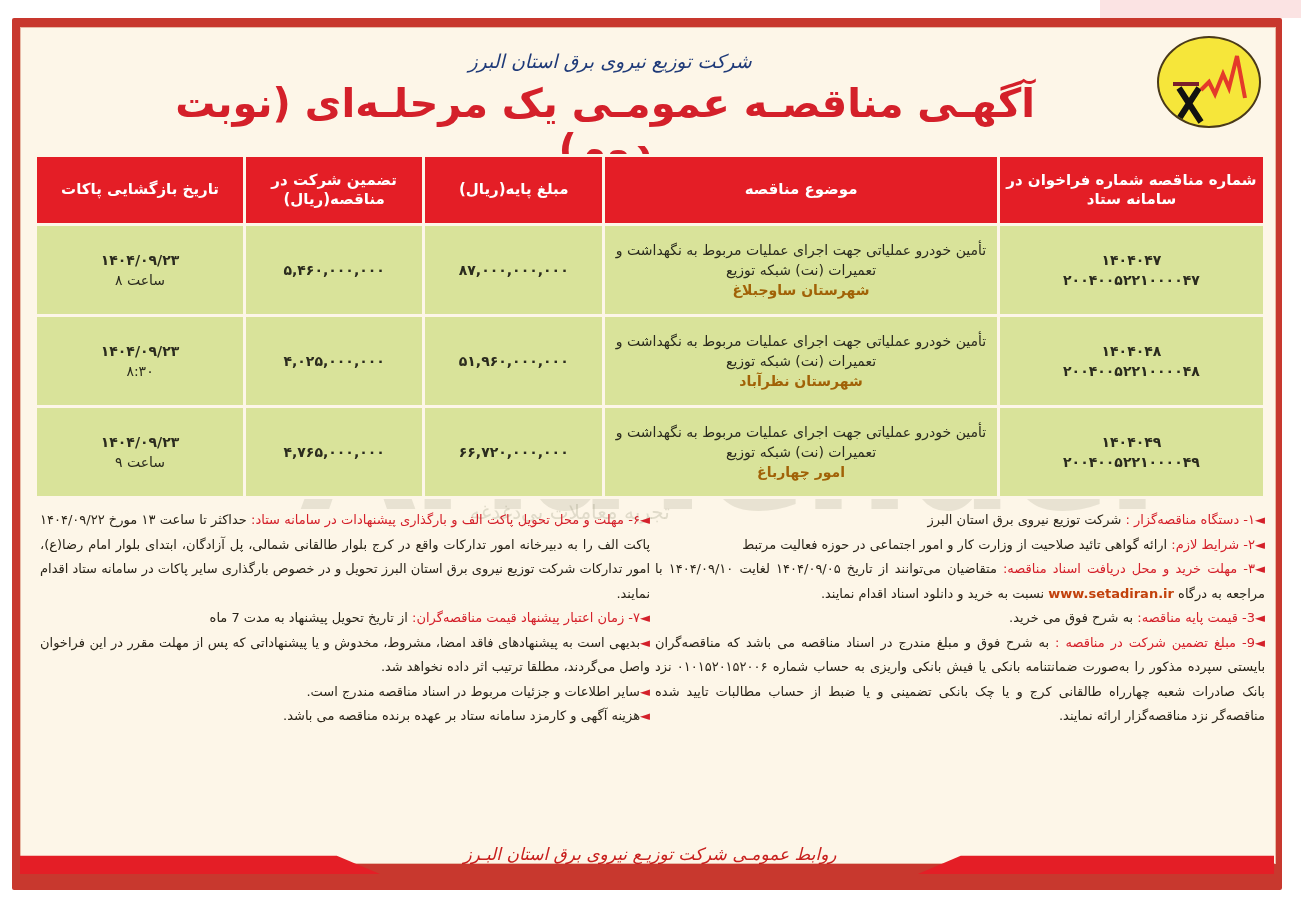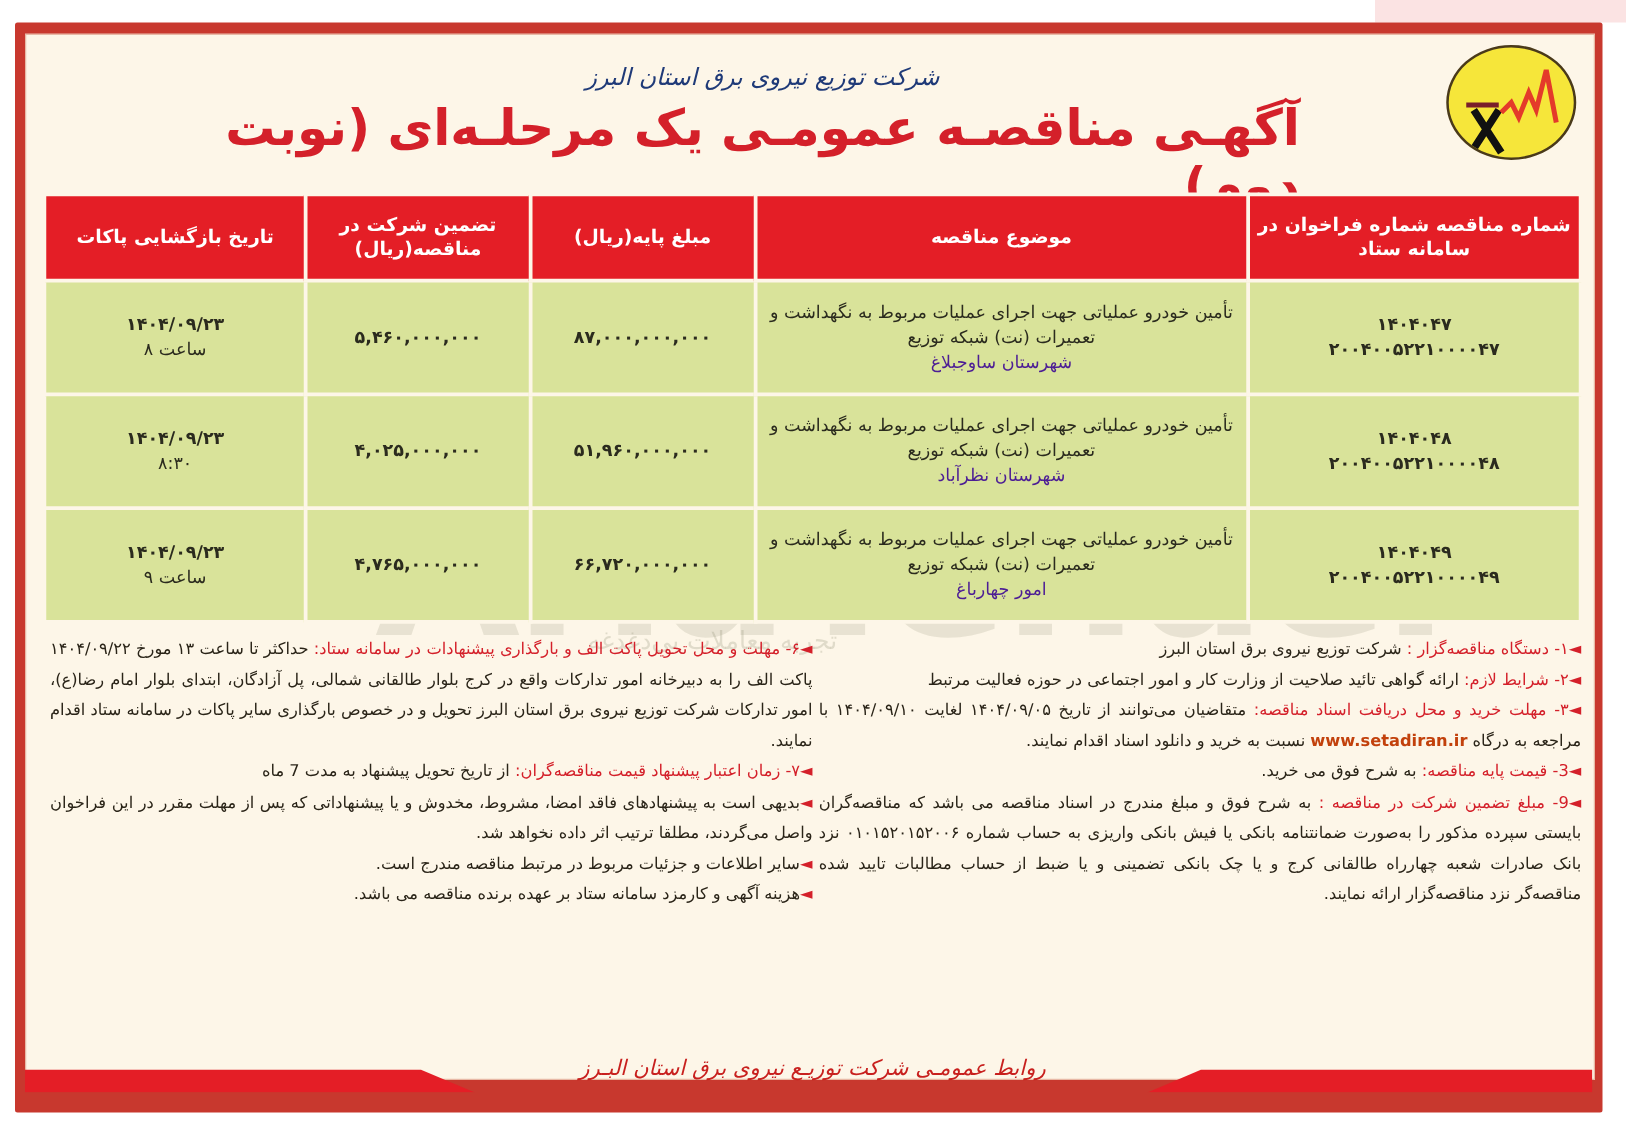--- a/index.html
+++ b/index.html
@@ -2,25 +2,25 @@
 <html><head>
 <meta charset="utf-8">
 <style>
   html,body{margin:0;padding:0;background:#ffffff;}
   body{width:1301px;height:912px;position:relative;overflow:hidden;font-family:"DejaVu Sans",sans-serif;}
   .topfade{position:absolute;left:1100px;top:0;width:201px;height:18px;background:#fbe3e3;}
   .frame{position:absolute;left:12px;top:18px;width:1270px;height:872px;background:#c8382e;border-radius:2px;}
   .inner{position:absolute;left:20px;top:27px;width:1254px;height:835px;background:#fdf6e8;border:1px solid #e8b9a6;}
   .logo{position:absolute;left:1157px;top:36px;width:100px;height:88px;border-radius:50%;background:#f6e63a;border:2px solid #4a3a1a;overflow:hidden;}
   .header-company{position:absolute;left:330px;top:50px;width:560px;text-align:center;font-family:"DejaVu Serif",serif;font-style:italic;font-size:19px;color:#1f3a78;}
-  .header-title{position:absolute;left:170px;top:80px;width:870px;text-align:right;font-family:"DejaVu Sans",sans-serif;font-weight:bold;font-size:40px;color:#d4202a;letter-spacing:-1px;}
+  .header-title{position:absolute;left:170px;top:80px;width:870px;text-align:center;font-family:"DejaVu Sans",sans-serif;font-weight:bold;font-size:40px;color:#d4202a;letter-spacing:-1px;}
   table.tender{position:absolute;left:34px;top:154px;width:1232px;border-collapse:collapse;direction:rtl;}
   table.tender th{background:#e41e26;color:#fff;font-weight:bold;font-size:15px;height:62px;border:3px solid #fdf6e8;padding:2px 6px;line-height:1.3;}
   table.tender td{background:#d9e39a;color:#2b2b1e;font-size:14px;height:84px;border:3px solid #fdf6e8;text-align:center;padding:2px 8px;line-height:1.45;}
-  .city{color:#4c1d95;font-weight:normal;}
+  .city{color:#a16207;font-weight:bold;}
   .num{font-weight:bold;letter-spacing:1px;}
   .col1{width:262px}.col2{width:410px}.col3{width:170px}.col4{width:170px}.col5{width:205px}
   .notes{position:absolute;top:508px;direction:rtl;font-size:13px;line-height:24.5px;color:#2a2418;text-align:justify;}
   .notes.right{left:655px;width:610px;}
   .notes.left{left:40px;width:610px;}
   .notes p{margin:0;}
   .lbl{color:#d4202a;font-weight:normal;}
   .arrow{color:#d4202a;font-weight:bold;}
   .link{color:#c2410c;font-weight:bold;direction:ltr;unicode-bidi:embed;}
   .footer-band-left{position:absolute;left:20px;top:848px;width:360px;height:26px;background:#e41e26;clip-path:polygon(0 30%,88% 30%,100% 100%,0 100%);}
@@ -119,19 +119,19 @@
   <p><span class="arrow">◄</span><span class="lbl">۲- شرایط لازم:</span><span> ارائه گواهی تائید صلاحیت از وزارت کار و امور اجتماعی در حوزه فعالیت مرتبط</span></p>
   <p><span class="arrow">◄</span><span class="lbl">۳- مهلت خرید و محل دریافت اسناد مناقصه:</span><span> متقاضیان می‌توانند از تاریخ ۱۴۰۴/۰۹/۰۵ لغایت ۱۴۰۴/۰۹/۱۰ با مراجعه به درگاه </span><span class="link">www.setadiran.ir</span><span> نسبت به خرید و دانلود اسناد اقدام نمایند.</span></p>
   <p><span class="arrow">◄</span><span class="lbl">3- قیمت پایه مناقصه:</span><span> به شرح فوق می خرید.</span></p>
   <p><span class="arrow">◄</span><span class="lbl">9- مبلغ تضمین شرکت در مناقصه :</span><span> به شرح فوق و مبلغ مندرج در اسناد مناقصه می باشد که مناقصه‌گران بایستی سپرده مذکور را به‌صورت ضمانتنامه بانکی یا فیش بانکی واریزی به حساب شماره ۰۱۰۱۵۲۰۱۵۲۰۰۶ نزد بانک صادرات شعبه چهارراه طالقانی کرج و یا چک بانکی تضمینی و یا ضبط از حساب مطالبات تایید شده مناقصه‌گر نزد مناقصه‌گزار ارائه نمایند.</span></p>
 </div>
 
 <div class="notes left">
   <p><span class="arrow">◄</span><span class="lbl">۶- مهلت و محل تحویل پاکت الف و بارگذاری پیشنهادات در سامانه ستاد:</span><span> حداکثر تا ساعت ۱۳ مورخ ۱۴۰۴/۰۹/۲۲ پاکت الف را به دبیرخانه امور تدارکات واقع در کرج بلوار طالقانی شمالی، پل آزادگان، ابتدای بلوار امام رضا(ع)، امور تدارکات شرکت توزیع نیروی برق استان البرز تحویل و در خصوص بارگذاری سایر پاکات در سامانه ستاد اقدام نمایند.</span></p>
   <p><span class="arrow">◄</span><span class="lbl">۷- زمان اعتبار پیشنهاد قیمت مناقصه‌گران:</span><span> از تاریخ تحویل پیشنهاد به مدت 7 ماه</span></p>
   <p><span class="arrow">◄</span><span>بدیهی است به پیشنهادهای فاقد امضا، مشروط، مخدوش و یا پیشنهاداتی که پس از مهلت مقرر در این فراخوان واصل می‌گردند، مطلقا ترتیب اثر داده نخواهد شد.</span></p>
-  <p><span class="arrow">◄</span><span>سایر اطلاعات و جزئیات مربوط در مرتبط مناقصه مندرج است.</span></p>
+  <p><span class="arrow">◄</span><span>سایر اطلاعات و جزئیات مربوط در اسناد مناقصه مندرج است.</span></p>
   <p><span class="arrow">◄</span><span>هزینه آگهی و کارمزد سامانه ستاد بر عهده برنده مناقصه می باشد.</span></p>
 </div>
 
 <div class="footer-band-left"></div>
 <div class="footer-band-right"></div>
 <div class="footer-text">روابط عمومـی شرکت توزیـع نیروی برق استان البـرز</div>
 
 </body></html>

